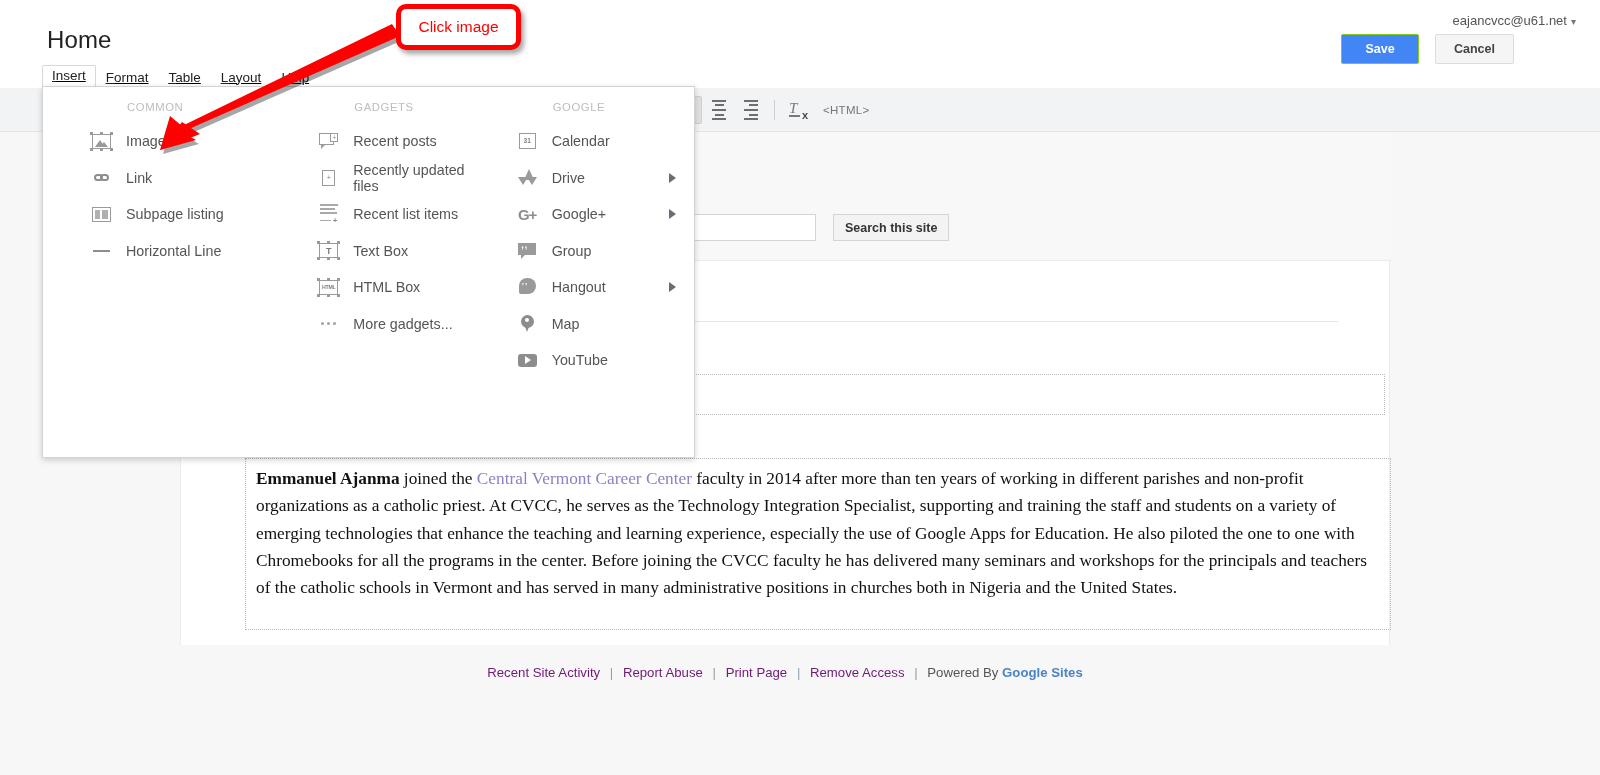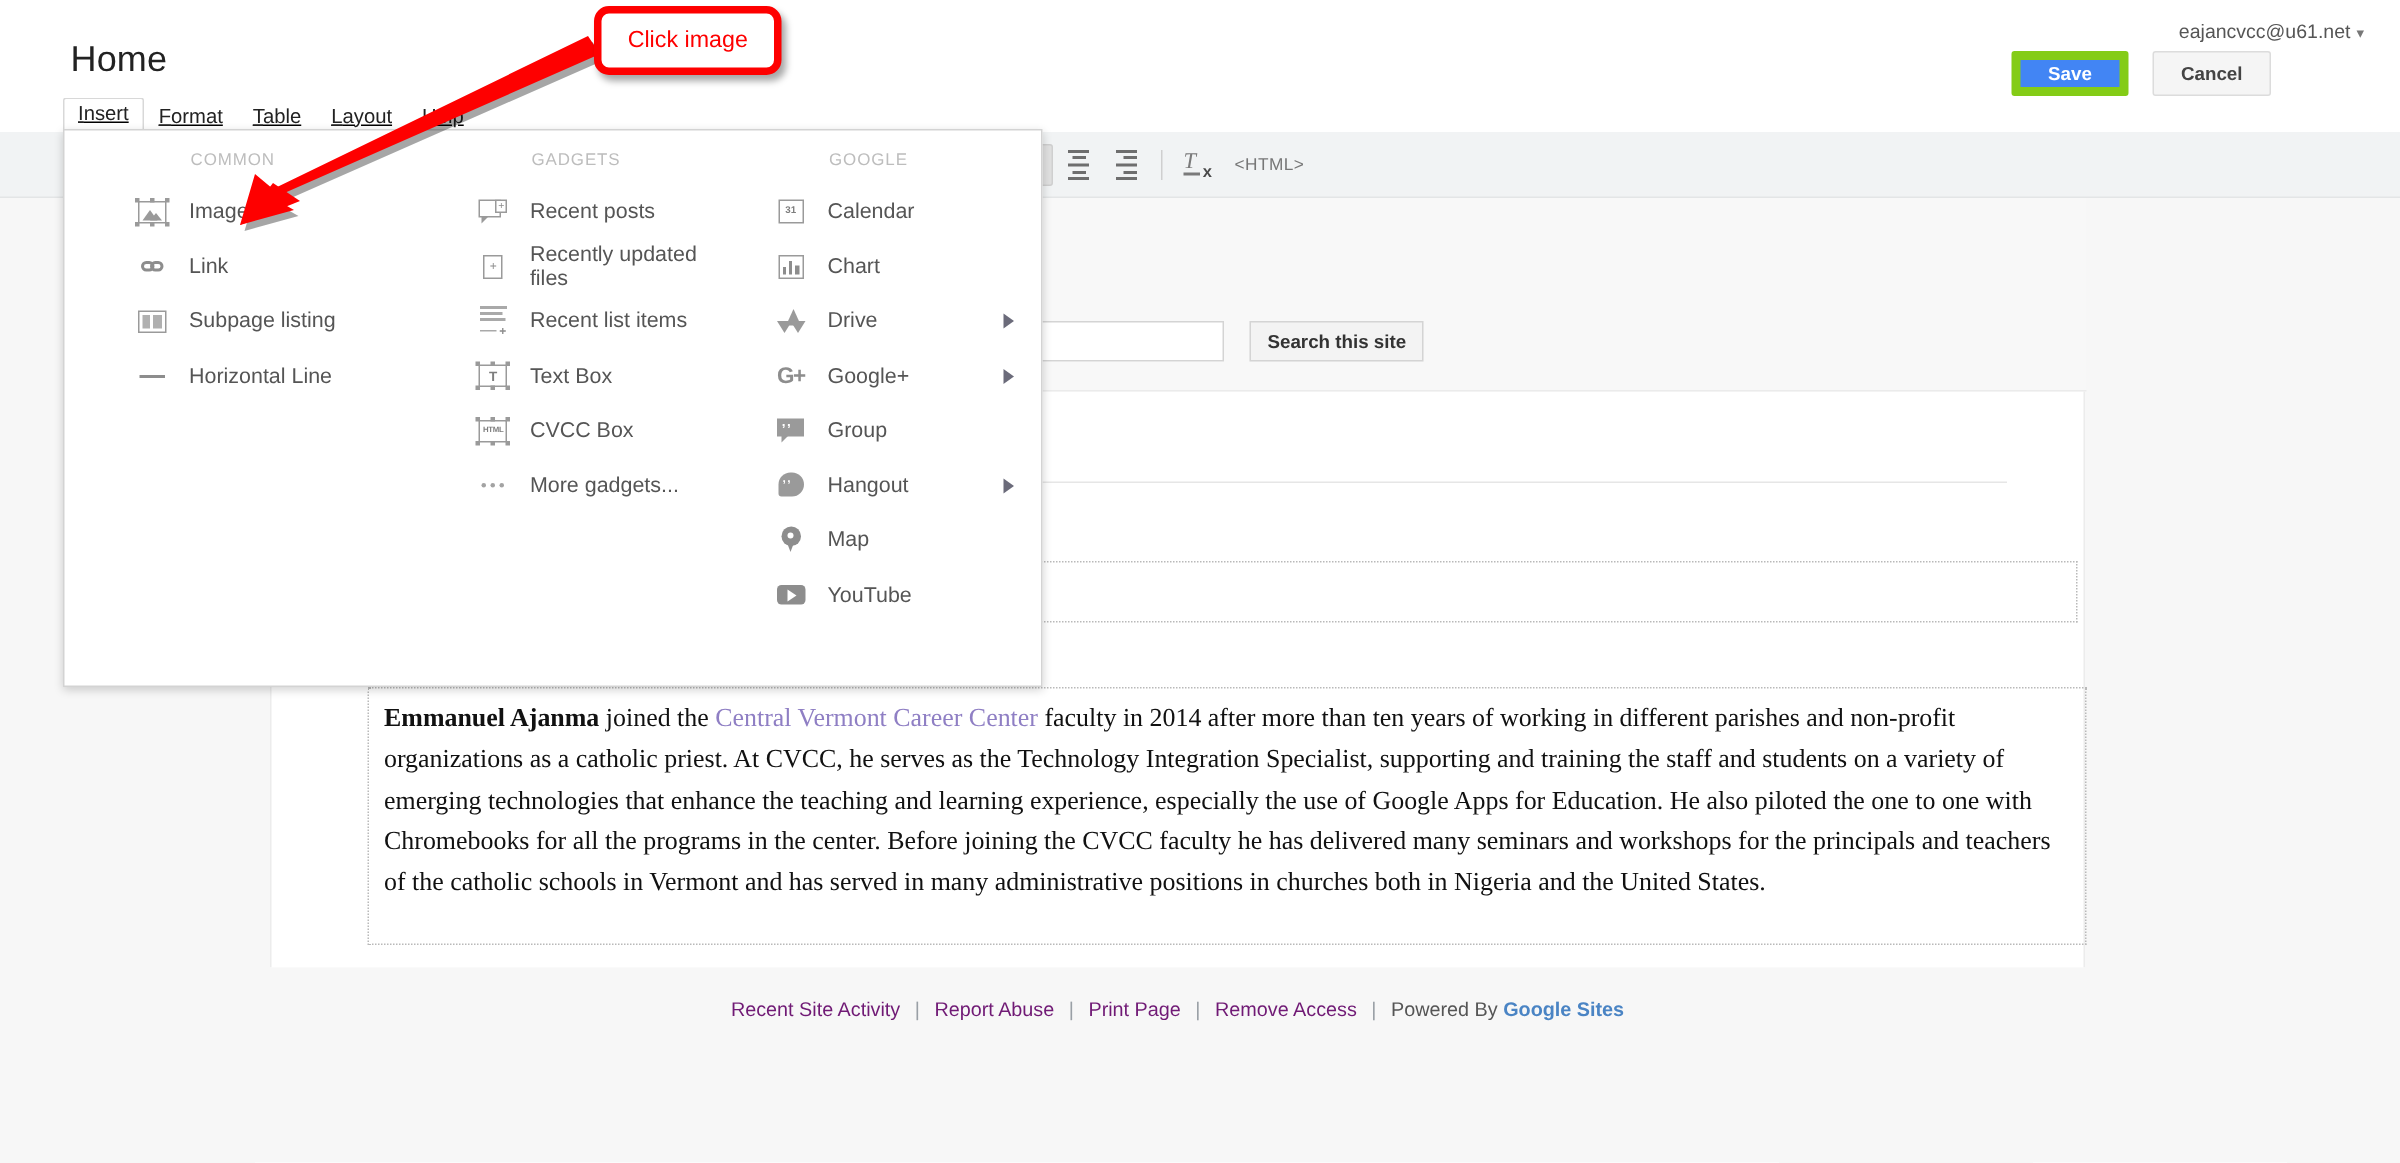--- a/index.html
+++ b/index.html
@@ -69,21 +69,21 @@
   .bullets-ico i { display:block; height:2px; background:#8a8a8a; width:3px; margin-bottom:3px; }
 
   
   .acct {
     position: absolute; right: 24px; top: 13px; font-size: 13px; color: #555;
     cursor: pointer; white-space: nowrap;
   }
   .acct .caret { display:inline-block; margin-left:4px; color:#777; font-size:10px; }
   .btn-save {
     position: absolute; left: 1341px; top: 34px; width: 78px; height: 30px;
-    background: #4285f4; border: 6px solid #84cc16; border-radius: 2px;
+    background: #4285f4; border: 1px solid #84cc16; border-radius: 2px;
     color: #fff; font-size: 12.5px; font-weight: bold; display: flex;
     align-items: center; justify-content: center; cursor: pointer;
   }
   .btn-cancel {
     position: absolute; left: 1435px; top: 34px; width: 79px; height: 30px;
     background: #f5f5f5; border: 1px solid #dcdcdc; border-radius: 2px;
     color: #444; font-size: 12.5px; font-weight: bold; display: flex;
     align-items: center; justify-content: center; cursor: pointer;
   }
 
@@ -491,21 +491,21 @@
             <span class="dd-ico">
                 <span class="ico-box tiny">HTML<span class="handles">
                     <i></i>
                     <i></i>
                     <i></i>
                     <i></i>
                     <i></i>
                     <i></i>
                   </span></span>
               </span>
-            <span class="lbl">CVCC Box</span>
+            <span class="lbl">HTML Box</span>
           </div>
           <div class="dd-item">
             <span class="dd-ico">
                 <span class="ico-dots">
                   <i></i>
                   <i></i>
                   <i></i>
                 </span>
               </span>
             <span class="lbl">More gadgets...</span>
@@ -514,30 +514,20 @@
       </div>
 
       <div class="dd-col c3" style="padding-left:0">
         <div class="dd-head" style="padding-left:37px">GOOGLE</div>
         <div style="padding-left:37px; position:relative;">
           <div class="dd-item">
             <span class="dd-ico">
                 <span class="ico-cal">31</span>
               </span>
             <span class="lbl">Calendar</span>
-          </div>
-          <div class="dd-item">
-            <span class="dd-ico">
-                <span class="ico-chart">
-                  <i></i>
-                  <i></i>
-                  <i></i>
-                </span>
-              </span>
-            <span class="lbl">Chart</span>
           </div>
           <div class="dd-item">
             <span class="dd-ico">
                 <span class="ico-drive">
                   <i class="a"></i>
                   <i class="b"></i>
                   <i class="c"></i>
                 </span>
               </span>
             <span class="lbl">Drive</span>

